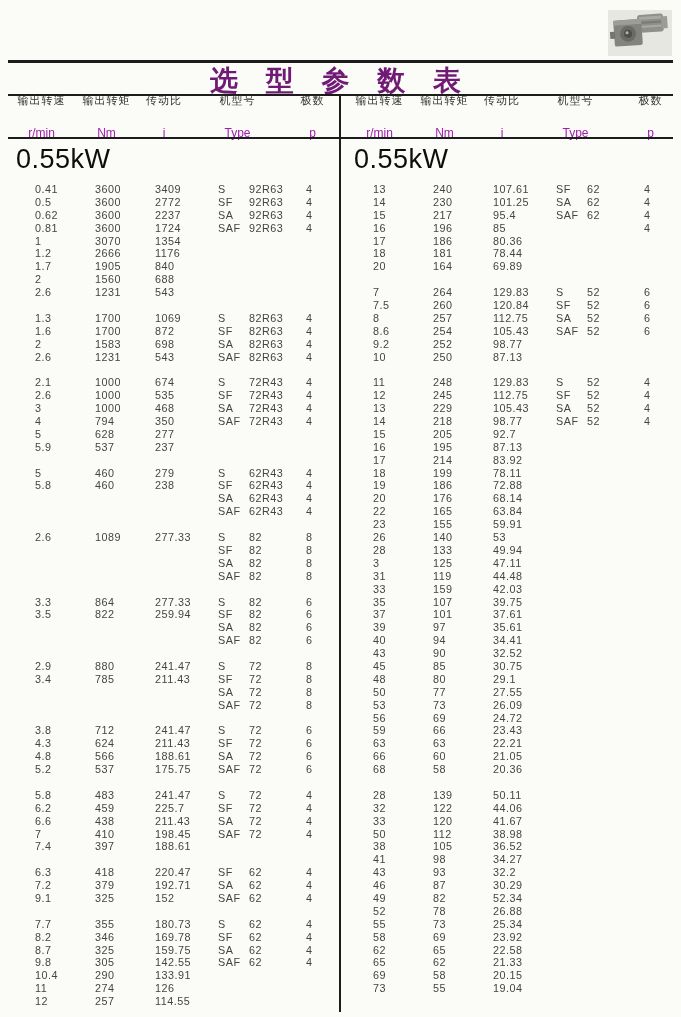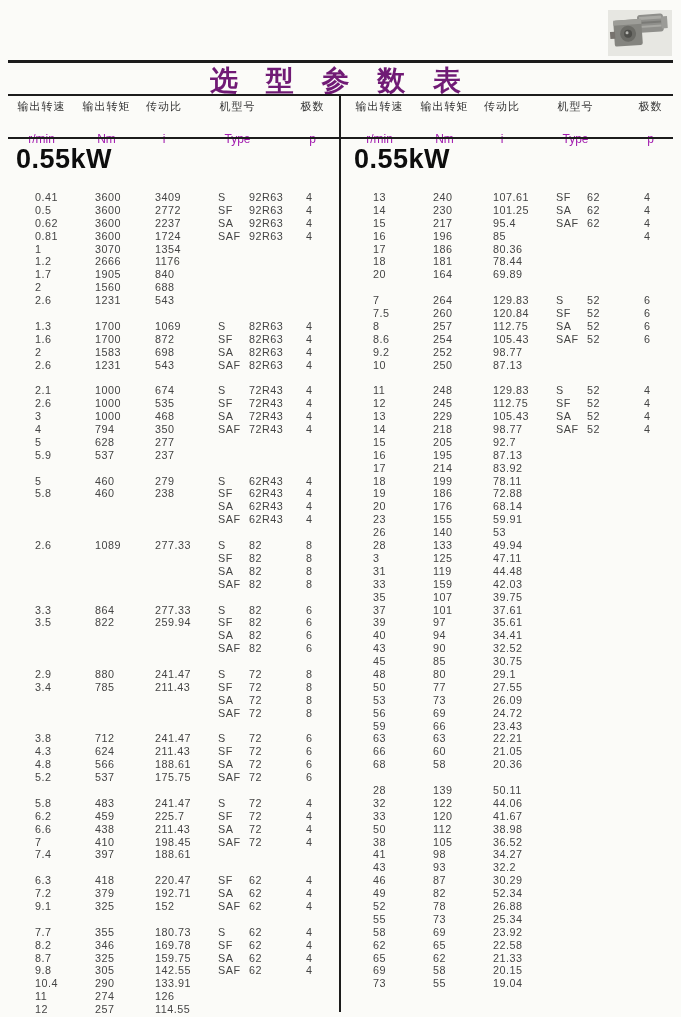--- a/index.html
+++ b/index.html
@@ -22,35 +22,35 @@
   .page-title {
     position:absolute; top:62px; left:0; width:681px;
     text-align:center; font-size:28px; font-weight:bold; color:#701a75;
     letter-spacing:10px;
   }
 
   
   .photo { position:absolute; top:6px; left:604px; width:70px; height:52px; }
 
   
-  .col-header { position:absolute; top:99px; display:grid; grid-template-columns:67px 63px 52px 95px 55px; }
+  .col-header { position:absolute; top:93px; display:grid; grid-template-columns:67px 63px 52px 95px 55px; }
   .col-header.left { left:8px; width:332px; }
   .col-header.right { left:346px; width:330px; }
   .col-header .cell { text-align:center; }
   .col-header .zh { font-size:11px; color:#333; letter-spacing:1px; }
   .col-header .unit { font-size:12px; color:#a21caf; margin-top:18px; }
 
   
   .table-half { position:absolute; top:144px; }
   .table-half.left { left:8px; width:332px; }
   .table-half.right { left:346px; width:330px; }
   .kw-heading {
-    font-size:27px; font-weight:700; color:#0d0d0d;
+    font-size:27px; font-weight:400; color:#0d0d0d;
     padding-left:8px; letter-spacing:0.5px; height:31px; line-height:31px;
-    margin-bottom:16px;
+    margin-bottom:8px;
   }
   .block { margin-bottom:12.9px; }
   .block.extra-gap { margin-top:12.9px; }
   .row {
     display:grid; grid-template-columns:60px 60px 63px 88px 34px;
     padding-left:27px; height:12.9px; line-height:12.9px;
     font-size:10.8px; letter-spacing:0.5px; color:#444;
     white-space:nowrap;
   }
   .t-prefix { display:inline-block; width:31px; }
@@ -698,20 +698,27 @@
           <span></span>
         </div>
         <div class="row">
           <span>20</span>
           <span>176</span>
           <span>68.14</span>
           <span><span class="t-prefix"></span><span></span></span>
           <span></span>
         </div>
         <div class="row">
+          <span>22</span>
+          <span>165</span>
+          <span>63.84</span>
+          <span><span class="t-prefix"></span><span></span></span>
+          <span></span>
+        </div>
+        <div class="row">
           <span>23</span>
           <span>155</span>
           <span>59.91</span>
           <span><span class="t-prefix"></span><span></span></span>
           <span></span>
         </div>
         <div class="row">
           <span>26</span>
           <span>140</span>
           <span>53</span>

